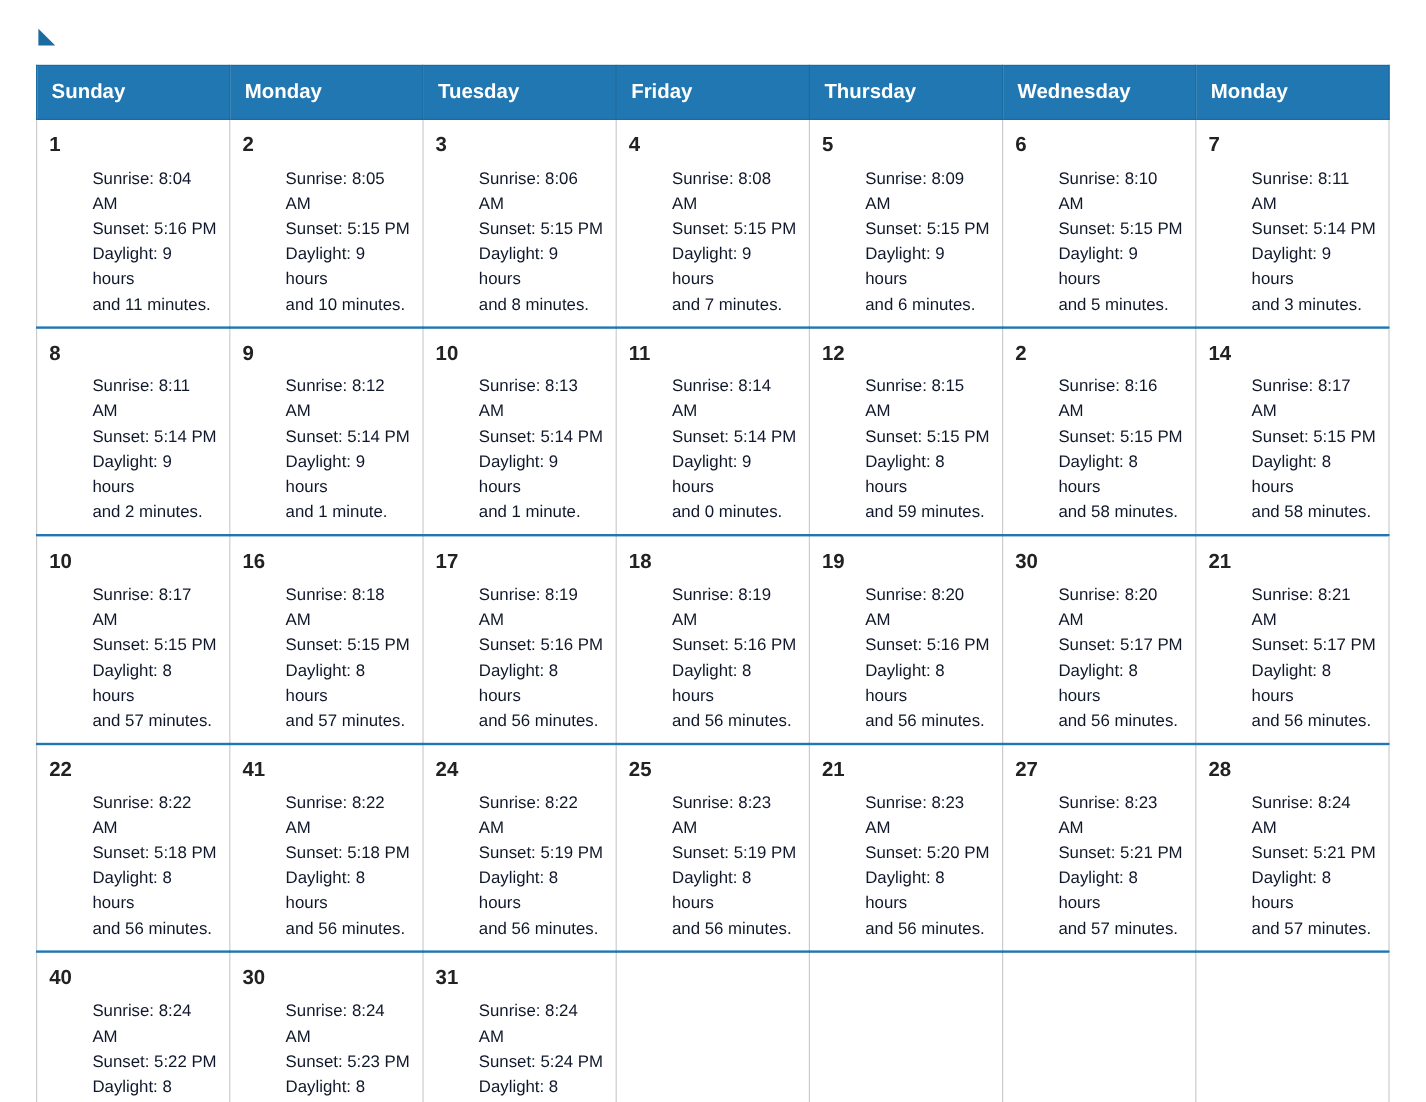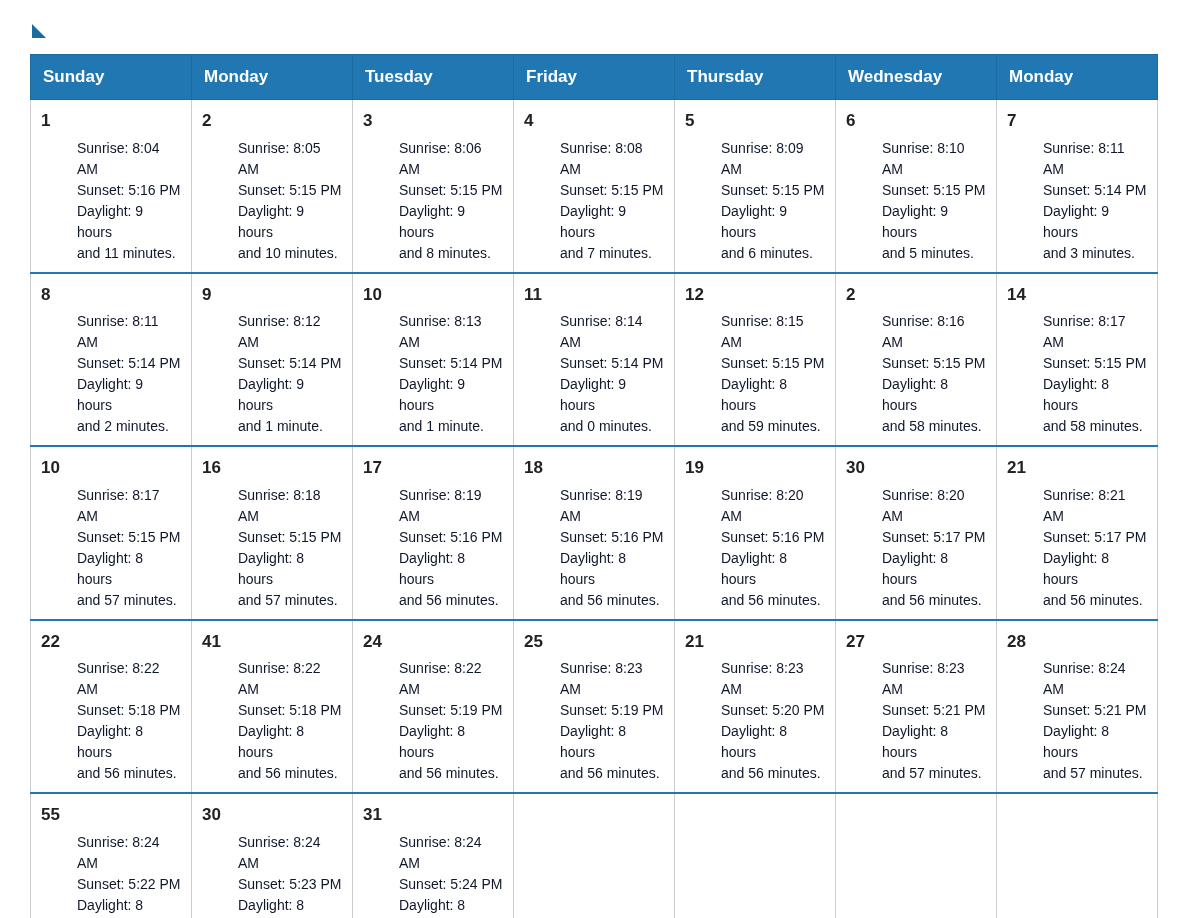--- a/index.html
+++ b/index.html
@@ -248,21 +248,21 @@
           <span class="day-num">27</span>
           <div class="day-info">Sunrise: 8:23 AM<br>Sunset: 5:21 PM<br>Daylight: 8 hours<br>and 57 minutes.</div>
         </td>
         <td>
           <span class="day-num">28</span>
           <div class="day-info">Sunrise: 8:24 AM<br>Sunset: 5:21 PM<br>Daylight: 8 hours<br>and 57 minutes.</div>
         </td>
       </tr>
       <tr>
         <td>
-          <span class="day-num">55</span>
+          <span class="day-num">40</span>
           <div class="day-info">Sunrise: 8:24 AM<br>Sunset: 5:22 PM<br>Daylight: 8 hours<br>and 58 minutes.</div>
         </td>
         <td>
           <span class="day-num">30</span>
           <div class="day-info">Sunrise: 8:24 AM<br>Sunset: 5:23 PM<br>Daylight: 8 hours<br>and 59 minutes.</div>
         </td>
         <td>
           <span class="day-num">31</span>
           <div class="day-info">Sunrise: 8:24 AM<br>Sunset: 5:24 PM<br>Daylight: 8 hours<br>and 59 minutes.</div>
         </td>

